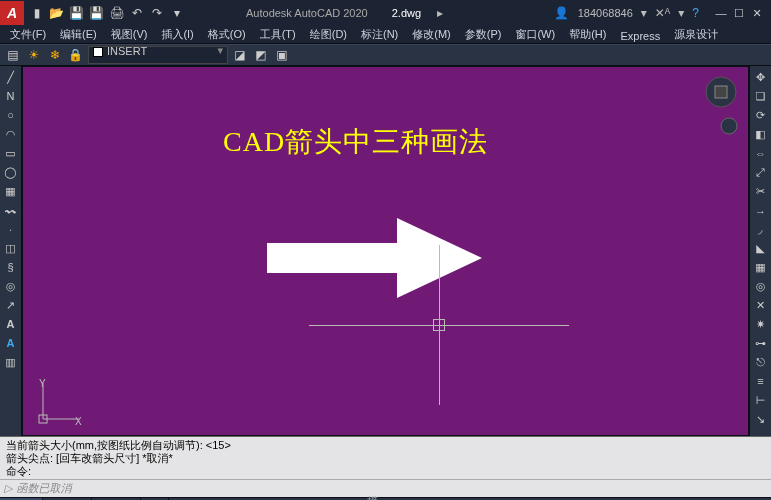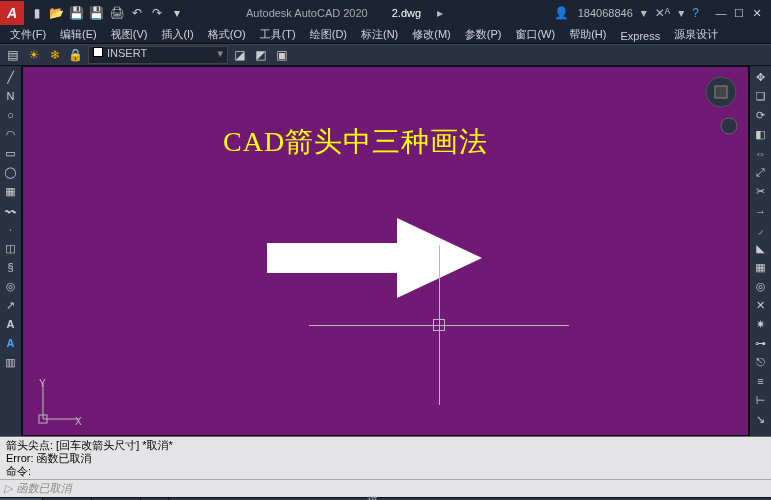--- a/index.html
+++ b/index.html
@@ -14,21 +14,21 @@
 .title-right{margin-left:auto;display:flex;align-items:center;gap:8px;padding-right:6px}
 .title-icon{color:#bbb;font-size:12px;cursor:pointer}
 .user{color:#bbb}
 .winctl{display:flex;gap:2px;margin-left:6px}
 .winctl span{width:16px;height:14px;display:flex;align-items:center;justify-content:center;color:#ccc;font-size:11px;cursor:pointer}
 .menubar{height:18px;background:#1c2333;display:flex;align-items:flex-end;padding-left:4px;gap:2px;border-bottom:1px solid #0b0e16}
 .menu-item{color:#d0d4dc;font-size:11px;padding:1px 6px;cursor:pointer}
 .toolbar2{height:22px;background:#2a3344;display:flex;align-items:center;padding:0 4px;gap:3px;border-top:1px solid #3a4455;border-bottom:1px solid #0b0e16}
 .tb-btn{width:18px;height:18px;display:flex;align-items:center;justify-content:center;color:#ccc;font-size:12px;cursor:pointer}
 .sun{color:#ffb300}
-.layer-combo{display:flex;align-items:flex-start;background:#1c2333;border:1px solid #444;height:18px;min-width:140px;padding:0 4px;color:#ccc;font-size:11px}
+.layer-combo{display:flex;align-items:flex-end;background:#1c2333;border:1px solid #444;height:18px;min-width:140px;padding:6px 4px;color:#ccc;font-size:11px}
 .layer-combo .sw{width:10px;height:10px;background:#fff;border:1px solid #000;margin-right:4px}
 .layer-combo .dd{margin-left:auto;color:#888}
 .workarea{position:relative;height:370px;background:#1c2333;display:flex}
 .vtool{width:22px;background:#2a3344;border-right:1px solid #0b0e16;display:flex;flex-direction:column;align-items:center;padding:3px 0;gap:3px}
 .vtool-r{border-right:none;border-left:1px solid #0b0e16}
 .vt{width:18px;height:16px;display:flex;align-items:center;justify-content:center;color:#ccc;font-size:11px;cursor:pointer}
 .canvas{flex:1;position:relative;background:#701a75;border:1px solid #0b0e16}
 .heading{position:absolute;top:56px;left:200px;color:#ffff00;font-family:"SimSun","NSimSun",serif;font-size:28px;letter-spacing:1px}
 .arrow{position:absolute;top:146px;left:244px}
 .cursor-cross{position:absolute;top:178px;left:416px;pointer-events:none}
@@ -185,22 +185,22 @@
     <span class="vt">⊶</span>
     <span class="vt">⎋</span>
     <span class="vt">≡</span>
     <span class="vt">⊢</span>
     <span class="vt">↘</span>
   </div>
 </div>
 
 <div class="cmd-area">
   <div class="cmd-scroll">
+    <div>当前箭头大小(mm,按图纸比例自动调节): &lt;15&gt;</div>
     <div>箭头尖点: [回车改箭头尺寸] *取消*</div>
-    <div>Error: 函数已取消</div>
     <div>命令:</div>
   </div>
   <div class="cmd-input">
     <span>▷</span>
     <span>函数已取消</span>
   </div>
 </div>
 
 <div class="statusbar">
   <div class="tabs">

